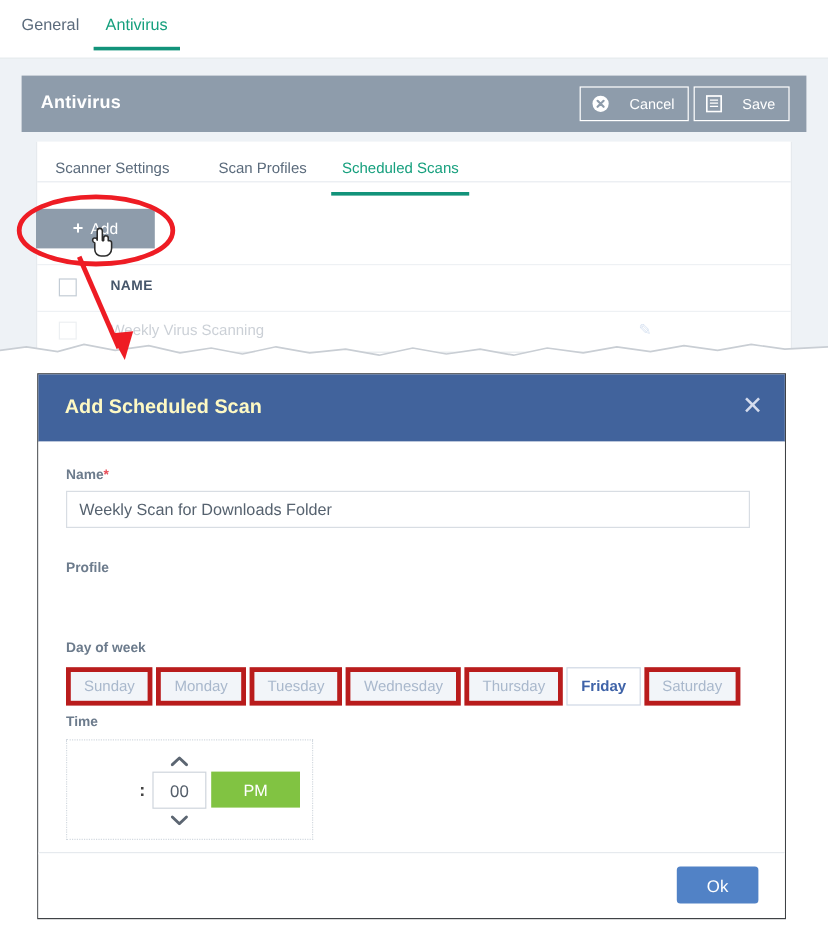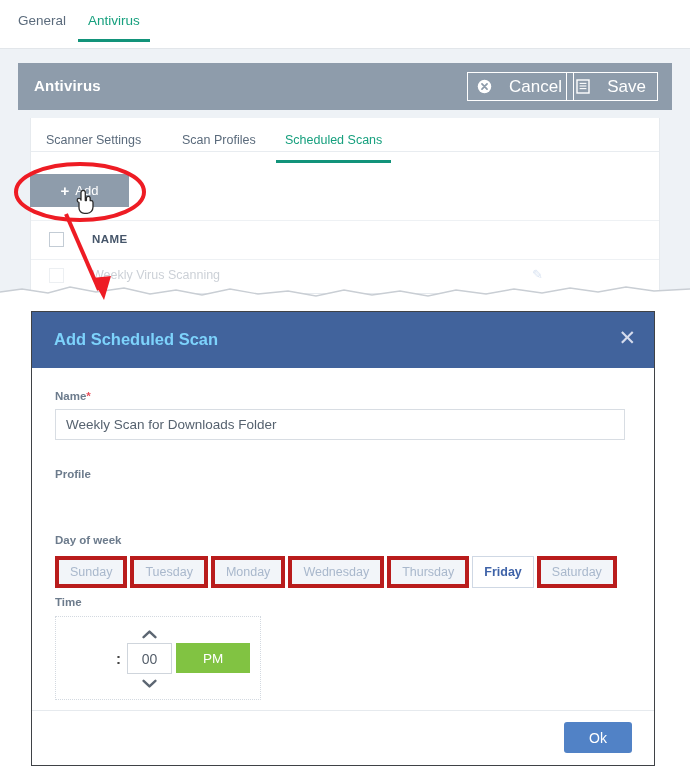--- a/index.html
+++ b/index.html
@@ -40,21 +40,21 @@
     background: #8e9cab;
   }
   .avheader .title {
     position: absolute; left: 16px; top: 14px;
     color: #ffffff; font-size: 15px; font-weight: bold;
     letter-spacing: .2px;
   }
   .hbtn {
     position: absolute; top: 9px; height: 29px;
     border: 1.6px solid #ffffff; background: transparent;
-    color: #ffffff; font-size: 17px;
+    color: #ffffff; font-size: 12px;
     display: flex; align-items: center; gap: 17px;
     padding: 0 11px 0 9px; cursor: pointer;
   }
   .hbtn.cancel { right: 98px; }
   .hbtn.save   { right: 14px; }
   .ico { display: inline-block; line-height: 0; }
 
   
   .card {
     position: absolute; left: 30px; top: 118px; width: 630px; height: 176px;
@@ -119,21 +119,21 @@
   .dialog {
     position: absolute; left: 31px; top: 311px; width: 624px; height: 455px;
     background: #ffffff; border: 1px solid #3f4246;
   }
   .dlghead {
     position: absolute; left: 0; top: 0; width: 100%; height: 56px;
     background: #41639c;
   }
   .dlghead .dtitle {
     position: absolute; left: 22px; top: 18px;
-    color: #7dd3fc; font-size: 16.5px; font-weight: bold;
+    color: #fef9c3; font-size: 16.5px; font-weight: bold;
   }
   .dlgclose {
     position: absolute; right: 18px; top: 16px;
     color: #d5dced; font-size: 21px; line-height: 1; cursor: pointer;
     font-family: "DejaVu Sans", sans-serif;
   }
   .dlgbody { position: absolute; left: 0; top: 56px; width: 100%; height: 344px; background:#fff; }
   .flabel { position: absolute; font-size: 11.5px; font-weight: bold; color: #6c7b8c; }
   .req { color: #e8505b; font-weight: bold; }
 
@@ -309,24 +309,24 @@
       <input class="finput" style="left: 23px; top: 41px; width: 570px;" value="Weekly Scan for Downloads Folder">
 
       <div class="flabel" style="left:23px; top:100px;">Profile</div>
 
       <div class="flabel" style="left:23px; top:166px;">Day of week</div>
       <div class="daywrap">
         <div class="day">
             <span>Sunday</span>
           </div>
         <div class="day">
+            <span>Monday</span>
+          </div>
+        <div class="day">
             <span>Tuesday</span>
-          </div>
-        <div class="day">
-            <span>Monday</span>
           </div>
         <div class="day">
             <span>Wednesday</span>
           </div>
         <div class="day">
             <span>Thursday</span>
           </div>
         <div class="day sel">
             <span>Friday</span>
           </div>

